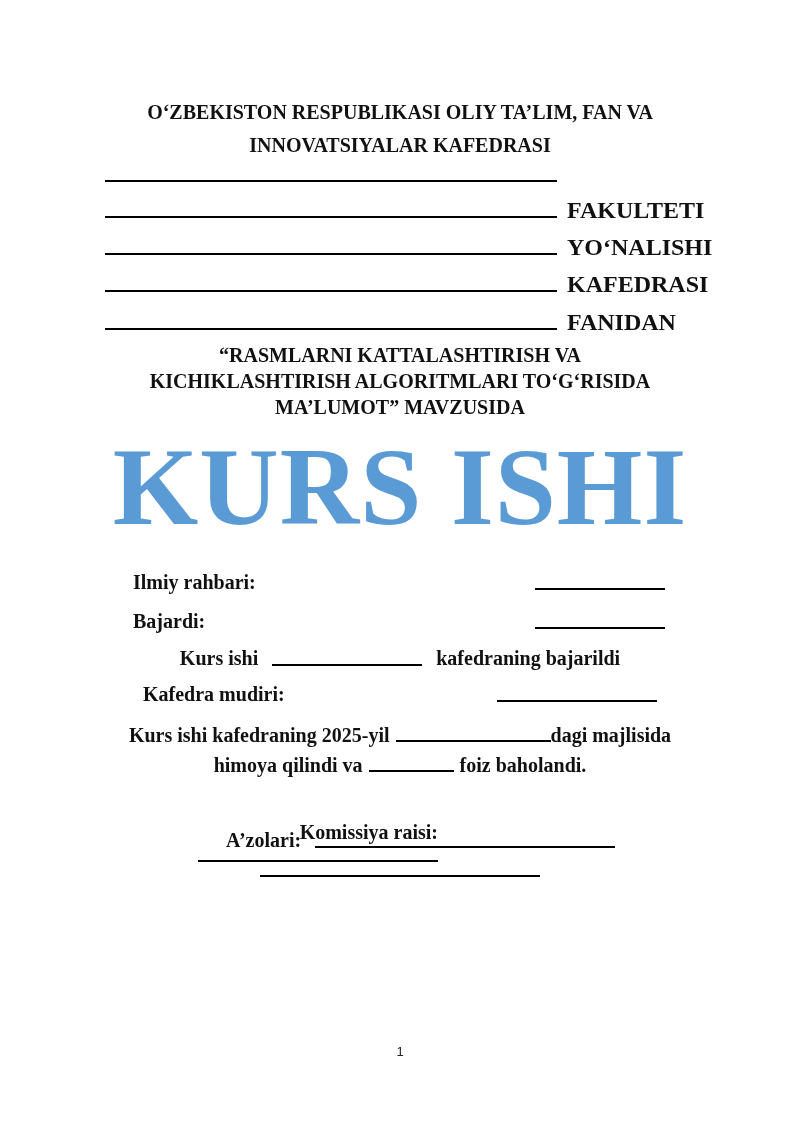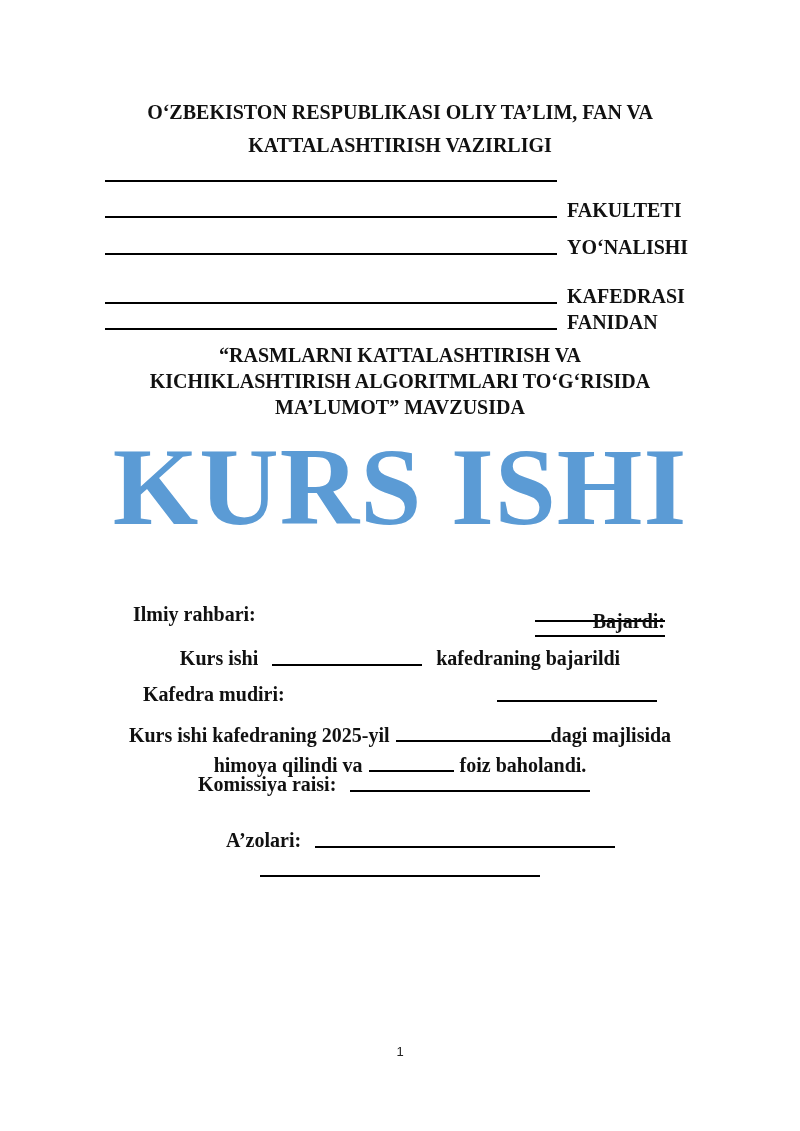--- a/index.html
+++ b/index.html
@@ -31,21 +31,21 @@
   .rule {
     height: 0;
     border-bottom: 2px solid #000000;
   }
 
   .org-row {
     left: 105px;
     display: flex;
     align-items: flex-end;
     gap: 10px;
-    font-size: 20px;
+    font-size: 24px;
     line-height: 24px;
     white-space: nowrap;
   }
   .org-line {
     width: 452px;
     border-bottom: 2px solid #000000;
     height: 2px;
     margin-bottom: 4px;
   }
 
@@ -133,56 +133,56 @@
     color: #222222;
   }
 </style>
 </head>
 <body>
 
 <div class="page">
 
   <div class="abs header-title">
     <div>OʻZBEKISTON RESPUBLIKASI OLIY TA’LIM, FAN VA</div>
-    <div>KATTALASHTIRISH VAZIRLIGI</div>
+    <div>INNOVATSIYALAR KAFEDRASI</div>
   </div>
 
   <div class="abs rule" style="top:180px; left:105px; width:452px;"></div>
 
   <div class="abs org-row" style="top:198px;">
     <span class="org-line"></span>
     <span>FAKULTETI</span>
   </div>
   <div class="abs org-row" style="top:235px;">
     <span class="org-line"></span>
     <span>YOʻNALISHI</span>
   </div>
-  <div class="abs org-row" style="top:284px;text-align:right;">
+  <div class="abs org-row" style="top:272px;text-align:right;">
     <span class="org-line"></span>
     <span>KAFEDRASI</span>
   </div>
   <div class="abs org-row" style="top:310px;">
     <span class="org-line"></span>
     <span>FANIDAN</span>
   </div>
 
   <div class="abs theme">
     <div>“RASMLARNI KATTALASHTIRISH VA</div>
     <div>KICHIKLASHTIRISH ALGORITMLARI TOʻGʻRISIDA</div>
     <div>MA’LUMOT” MAVZUSIDA</div>
   </div>
 
   <div class="abs main-title" style="color:#5B9BD5;">KURS ISHI</div>
 
-  <div class="abs sig-row" style="top:570px; left:133px; right:135px;margin-top:32px;">
+  <div class="abs sig-row" style="top:570px; left:133px; right:135px;">
     <span>Ilmiy rahbari:</span>
     <span class="sig-line" style="width:130px;"></span>
   </div>
 
-  <div class="abs sig-row" style="top:609px; left:133px; right:135px;flex-direction:column;">
+  <div class="abs sig-row" style="top:609px; left:133px; right:135px;">
     <span>Bajardi:</span>
     <span class="sig-line" style="width:130px;"></span>
   </div>
 
   <div class="abs center-row" style="top:646px;">
     <span>Kurs ishi</span>
     <span class="sig-line" style="width:150px;"></span>
     <span>kafedraning bajarildi</span>
   </div>
 
@@ -193,21 +193,21 @@
 
   <div class="abs majlis">
     <div>
       <span>Kurs ishi kafedraning 2025-yil</span><span class="inline-line w155"></span><span>dagi majlisida</span>
     </div>
     <div>
       <span>himoya qilindi va</span><span class="inline-line w85"></span><span>foiz baholandi.</span>
     </div>
   </div>
 
-  <div class="abs inline-row" style="top:772px; left:198px;">
+  <div class="abs inline-row" style="top:820px; left:198px;flex-direction:column;">
     <span>Komissiya raisi:</span>
     <span class="sig-line" style="width:240px;"></span>
   </div>
 
   <div class="abs inline-row" style="top:828px; left:198px;margin-left:28px;">
     <span>A’zolari:</span>
     <span class="sig-line" style="width:300px;"></span>
   </div>
 
   <div class="abs rule" style="top:875px; left:260px; width:280px;"></div>

